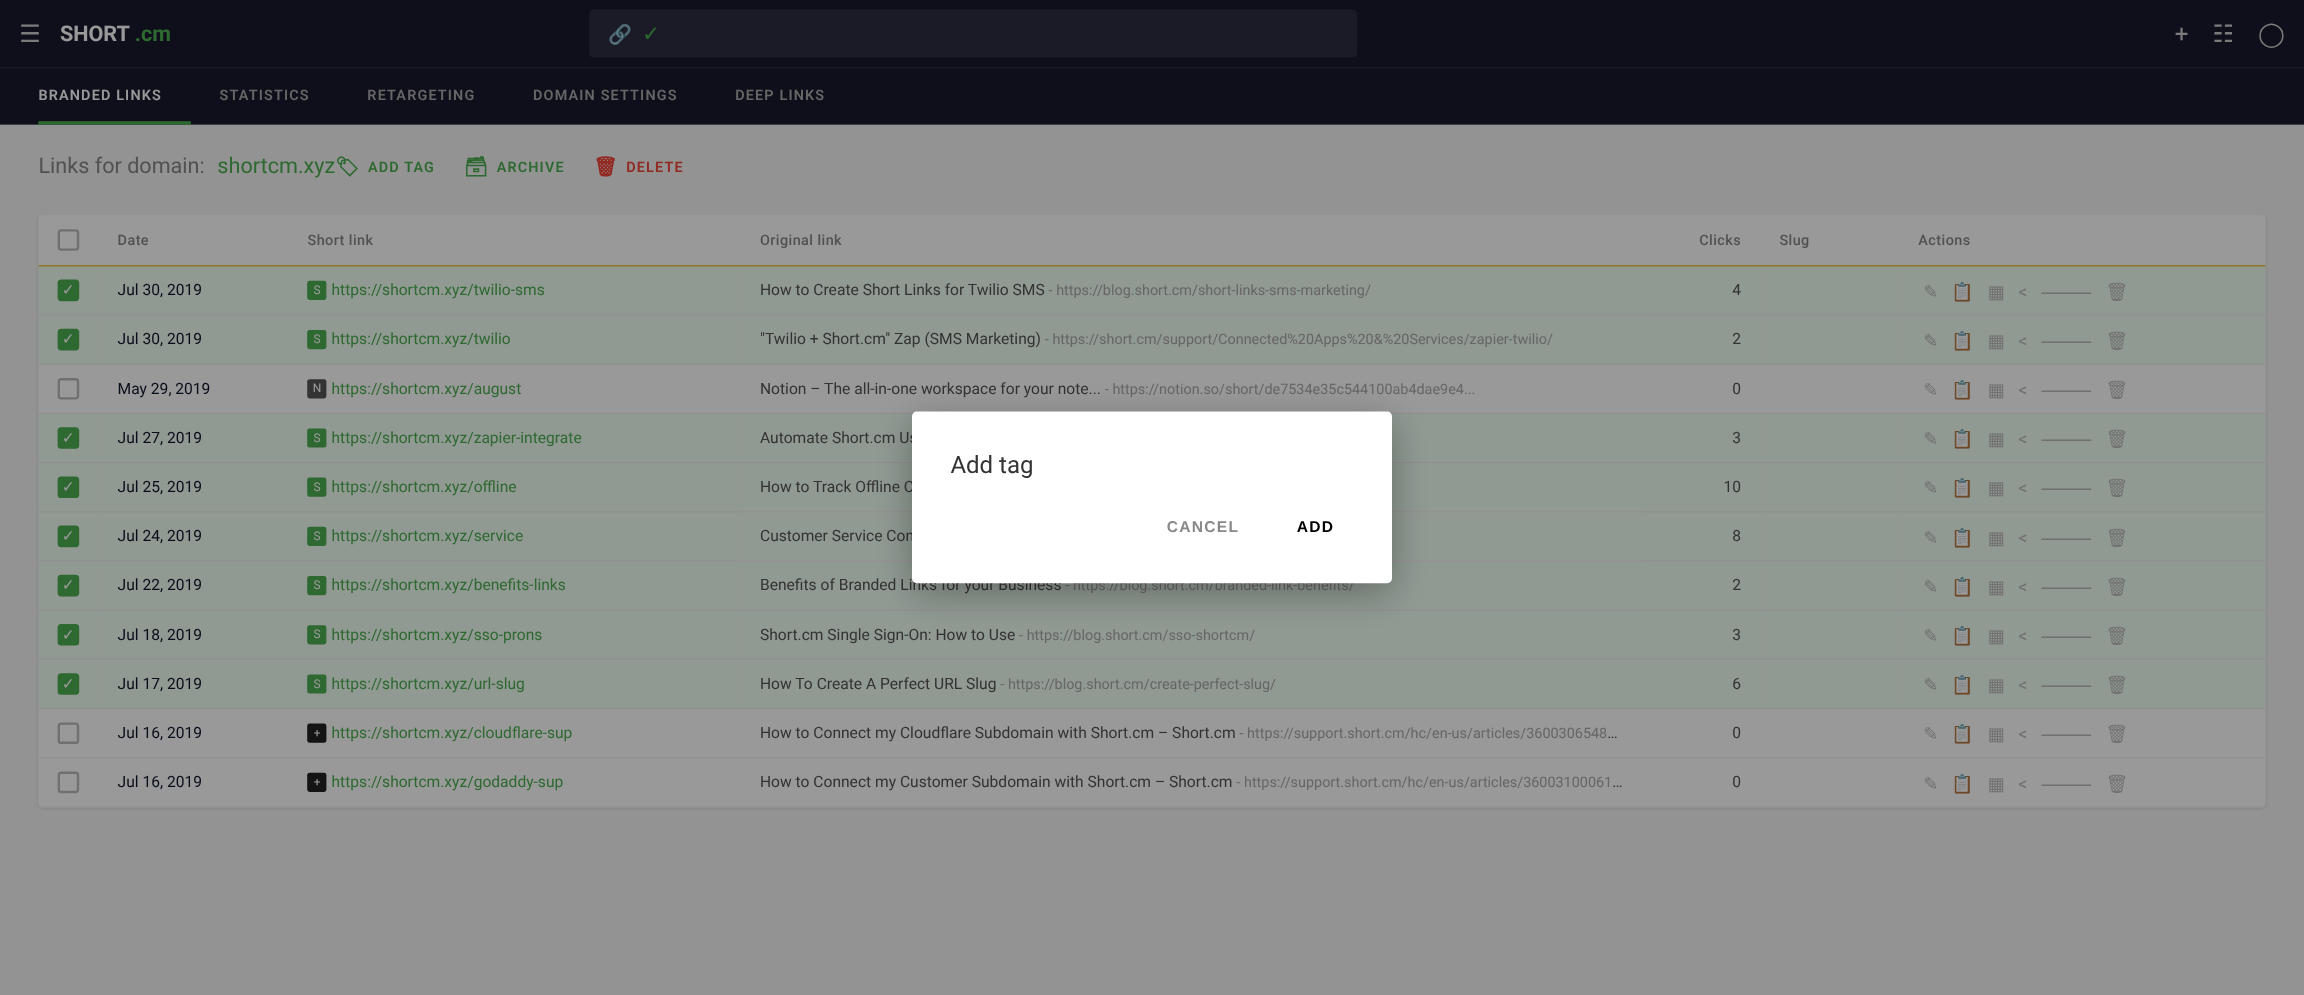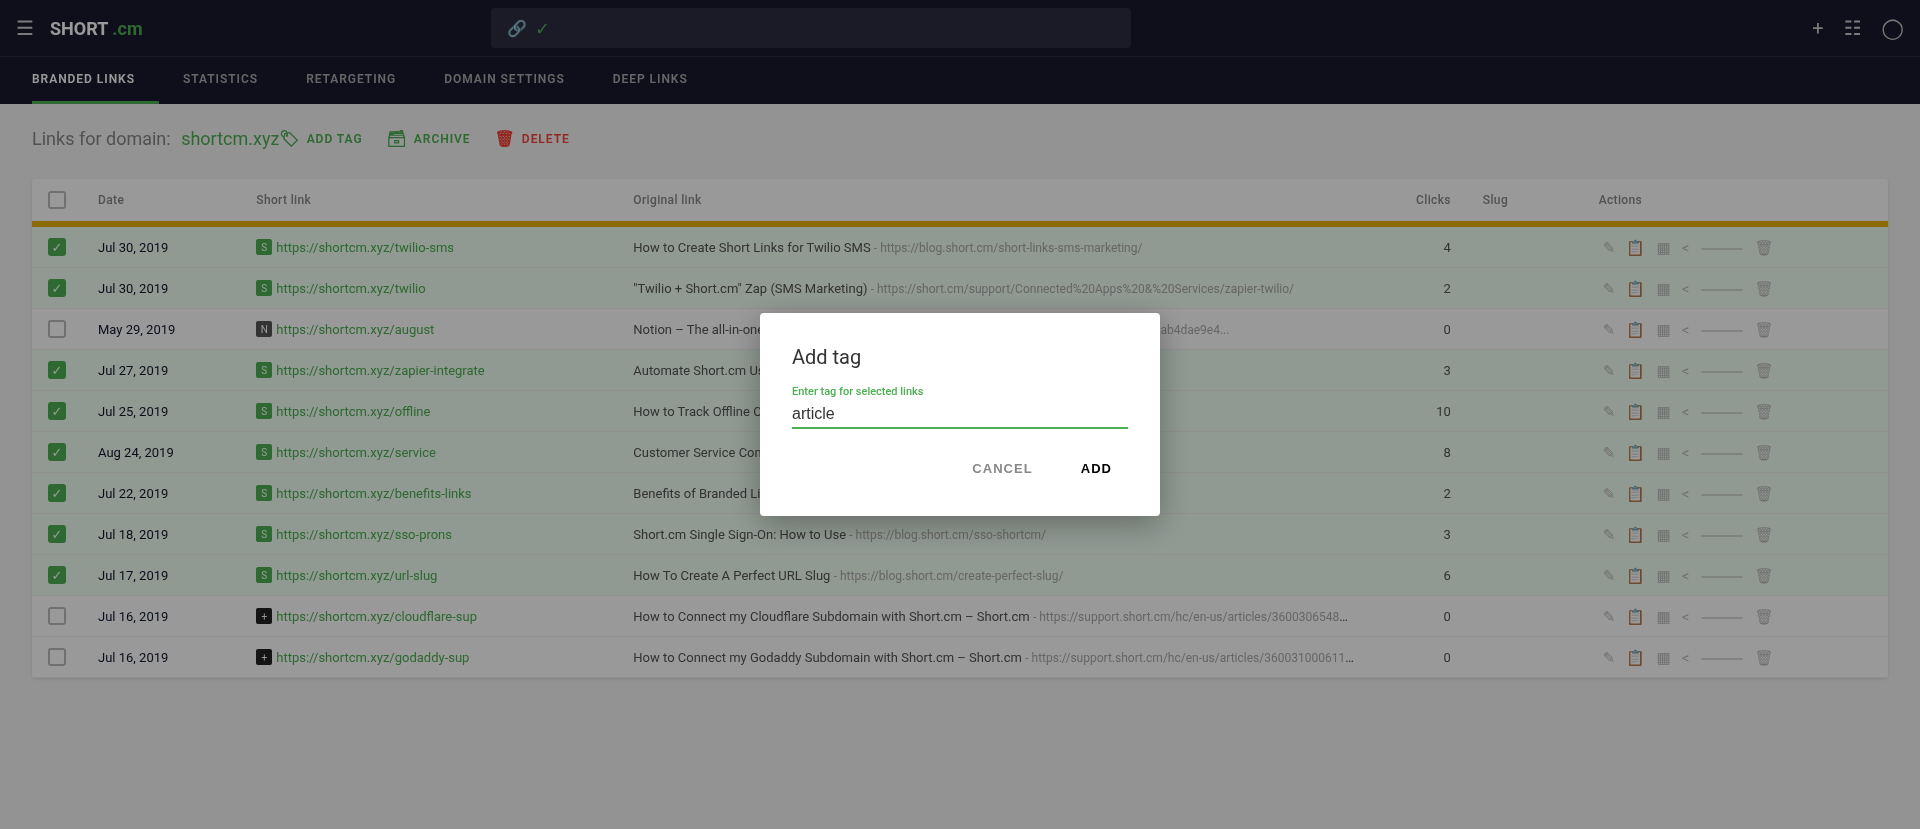--- a/index.html
+++ b/index.html
@@ -94,21 +94,21 @@
       font-weight: 600;
       letter-spacing: 0.08em;
       cursor: pointer;
     }
     .header-action-btn.delete { color: #f44336; }
     .header-action-btn .btn-icon { font-size: 16px; }
 
     
     .table-container { background: #fff; border-radius: 4px; overflow: hidden; box-shadow: 0 1px 3px rgba(0,0,0,0.1); }
     table { width: 100%; border-collapse: collapse; }
-    thead tr { background: #fff; border-bottom: 6px solid #eab308; }
+    thead tr { background: #fff; border-bottom: 1px solid #eab308; }
     thead th {
       text-align: left;
       padding: 12px 16px;
       color: #888;
       font-size: 12px;
       font-weight: 500;
       letter-spacing: 0.03em;
     }
     tbody tr { border-bottom: 1px solid #f0f0f0; background: #fff; }
     tbody tr.selected { background: #f0fff4; }
@@ -430,21 +430,21 @@
         <span class="action-icon">⸻</span>
         <span class="action-icon">🗑</span>
       </td>
     </tr>
           <tr class="selected">
       <td class="checkbox-cell">
         <div class="custom-checkbox checked">
           ✓
         </div>
       </td>
-      <td class="date-cell">Aug 24, 2019</td>
+      <td class="date-cell">Jul 24, 2019</td>
       <td class="short-link-cell">
         <a class="short-link" href="#">
           <span class="favicon green">S</span>
           https://shortcm.xyz/service
         </a>
       </td>
       <td class="original-link-cell" style="max-width:520px; overflow:hidden; text-overflow:ellipsis; white-space:nowrap;">
         <span class="original-text">Customer Service Concept: Human Qualities or...</span>
         
       </td>
@@ -578,21 +578,21 @@
         </div>
       </td>
       <td class="date-cell">Jul 16, 2019</td>
       <td class="short-link-cell">
         <a class="short-link" href="#">
           <span class="favicon black">+</span>
           https://shortcm.xyz/godaddy-sup
         </a>
       </td>
       <td class="original-link-cell" style="max-width:520px; overflow:hidden; text-overflow:ellipsis; white-space:nowrap;">
-        <span class="original-text">How to Connect my Godaddy Subdomain with Short.cm – Short.cm</span>
+        <span class="original-text">How to Connect my Customer Subdomain with Short.cm – Short.cm</span>
         <span class="original-url"> - https://support.short.cm/hc/en-us/articles/360031000611-How-Con...</span>
       </td>
       <td class="clicks-cell" style="text-align:right;">0</td>
       <td class="tags-cell"></td>
       <td class="actions-cell">
         <span class="action-icon">✎</span>
         <span class="action-icon">📋</span>
         <span class="action-icon">▦</span>
         <span class="action-icon">&lt;</span>
         <span class="action-icon">⸻</span>
@@ -600,22 +600,18 @@
       </td>
     </tr>
         </tbody>
     </table>
   </div>
 </div>
 
 <div class="modal-overlay">
   <div class="modal">
     <div class="modal-title">Add tag</div>
-    <div class="modal-input-group">
-      <label>Enter tag for selected links</label>
-      <input type="text" id="modal-tag-input" value="article" style="">
-    </div>
     <div class="modal-actions">
       <button class="modal-btn cancel">CANCEL</button>
       <button class="modal-btn add">ADD</button>
     </div>
   </div>
 </div>
 
 </body></html>

